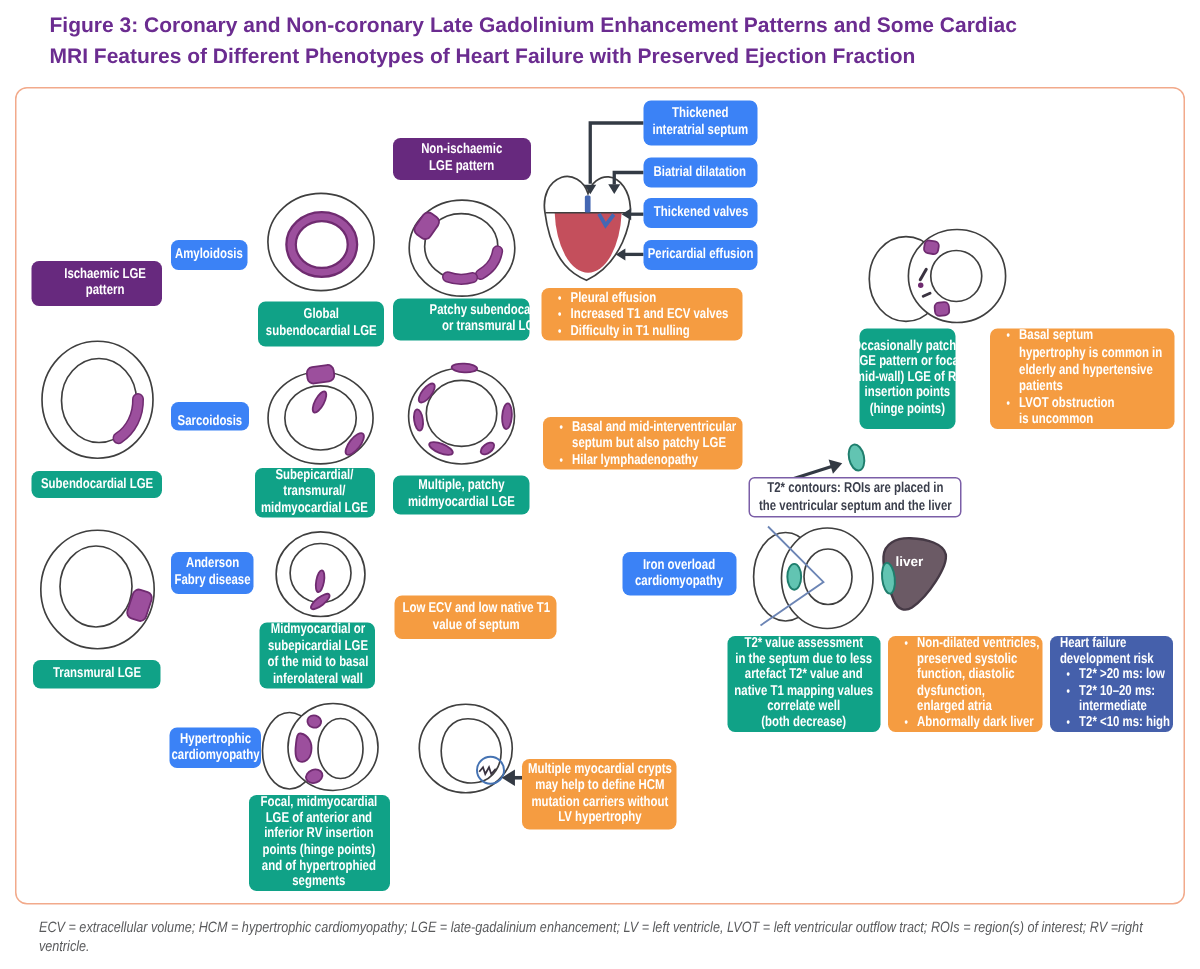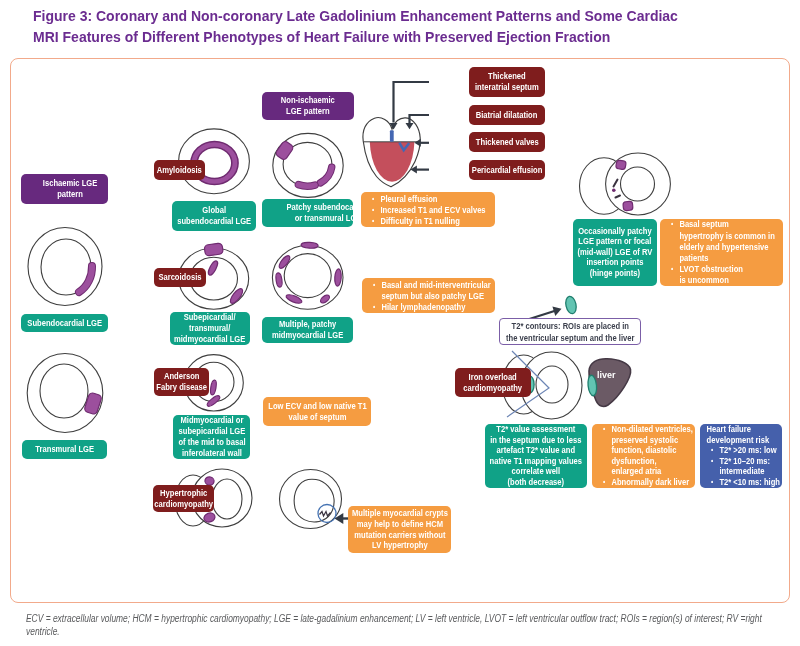--- a/index.html
+++ b/index.html
@@ -5,21 +5,21 @@
 * { margin:0; padding:0; box-sizing:border-box; }
 html,body { width:800px; height:646px; background:#fff; font-family:"Liberation Sans", sans-serif; }
 #page { position:relative; width:800px; height:646px; overflow:hidden; }
 .title { position:absolute; left:33px; top:6px; width:745px; font-size:14px; font-weight:bold; color:#6b2c90; line-height:20.6px; letter-spacing:0px; }
 .frame { position:absolute; left:10px; top:58px; width:780px; height:545px; border:1.5px solid #f2aa8b; border-radius:8px; }
 svg.lay { position:absolute; left:0; top:0; }
 .c { fill:none; stroke:#3f3f3f; stroke-width:1.1; }
 .box { position:absolute; border-radius:5px; color:#fff; font-weight:bold; display:flex; align-items:center; justify-content:center; text-align:center; }
 .box .t { display:block; transform:scaleX(0.8); white-space:nowrap; }
 .purple { background:#67297e; }
-.blue { background:#7f1d1d;margin-left:40px; }
+.blue { background:#3b82f6; }
 .teal { background:#10a287; }
 .orange { background:#f59c41; }
 .indigo { background:#4560ab; }
 .white { background:#fff; border:1.5px solid #7b5ea7; color:#3b3f4c; border-radius:4px; }
 .bl { text-align:left; justify-content:flex-start; padding-left:5px; }
 .bl .t2 { transform:scaleX(0.8); transform-origin:0 50%; width:125%; }
 .li { display:flex; white-space:nowrap; }
 .bu { width:10px; min-width:10px; text-align:center; margin-right:4px; font-size:8px; }
 .bl .li { padding-left:4px; }
 .hd { padding-left:2px; }
@@ -111,21 +111,21 @@
 </svg>
 <div class="box purple" style="left:21px;top:174px;width:87px;height:30px;padding-left:12px;">
       <span class="t" style="font-size:9.5px;line-height:10.9px;">Ischaemic LGE<br>pattern</span>
     </div>
 <div class="box purple" style="left:262px;top:92px;width:92px;height:28px;">
       <span class="t" style="font-size:9.5px;line-height:10.9px;">Non-ischaemic<br>LGE pattern</span>
     </div>
 <div class="box blue" style="left:114px;top:160px;width:51px;height:20px;">
       <span class="t" style="font-size:9.5px;line-height:10.9px;">Amyloidosis</span>
     </div>
-<div class="box blue" style="left:114px;top:268px;width:52px;height:19px;">
+<div class="box blue" style="left:114px;top:268px;width:52px;height:19px;align-items:flex-end;">
       <span class="t" style="font-size:9.5px;line-height:10.9px;">Sarcoidosis</span>
     </div>
 <div class="box blue" style="left:114px;top:368px;width:55px;height:28px;">
       <span class="t" style="font-size:9.5px;line-height:10.9px;">Anderson<br>Fabry disease</span>
     </div>
 <div class="box blue" style="left:113px;top:485px;width:61px;height:27px;">
       <span class="t" style="font-size:9.5px;line-height:10.9px;">Hypertrophic<br>cardiomyopathy</span>
     </div>
 <div class="box blue" style="left:415px;top:368px;width:76px;height:29px;">
       <span class="t" style="font-size:9.5px;line-height:10.9px;">Iron overload<br>cardiomyopathy</span>
@@ -156,21 +156,24 @@
     </div>
 <div class="box teal" style="left:262px;top:317px;width:91px;height:26px;">
       <span class="t" style="font-size:9.5px;line-height:10.9px;">Multiple, patchy<br>midmyocardial LGE</span>
     </div>
 <div class="box teal" style="left:22px;top:440px;width:85px;height:19px;">
       <span class="t" style="font-size:9.5px;line-height:10.9px;">Transmural LGE</span>
     </div>
 <div class="box teal" style="left:173px;top:415px;width:77px;height:44px;">
       <span class="t" style="font-size:9.5px;line-height:10.8px;">Midmyocardial or<br>subepicardial LGE<br>of the mid to basal<br>inferolateral wall</span>
     </div>
-<div class="box teal" style="left:573px;top:218.5px;width:84px;height:67px;">
+<div class="box teal" style="left:166px;top:530px;width:94px;height:64px;">
+      <span class="t" style="font-size:9.5px;line-height:10.6px;">Focal, midmyocardial<br>LGE of anterior and<br>inferior RV insertion<br>points (hinge points)<br>and of hypertrophied<br>segments</span>
+    </div>
+<div class="box teal" style="left:573px;top:218.5px;width:64px;height:67px;">
       <span class="t" style="font-size:9.5px;line-height:10.6px;">Occasionally patchy<br>LGE pattern or focal<br>(mid-wall) LGE of RV<br>insertion points<br>(hinge points)</span>
     </div>
 <div class="box teal" style="left:485px;top:423.5px;width:102px;height:64.5px;">
       <span class="t" style="font-size:9.5px;line-height:10.6px;">T2* value assessment<br>in the septum due to less<br>artefact T2* value and<br>native T1 mapping values<br>correlate well<br>(both decrease)</span>
     </div>
 <div class="box orange bl" style="left:361px;top:192px;width:134px;height:35px;font-size:9.5px;line-height:11px;">
       <div class="t2">
         <div class="li">
           <span class="bu">•</span>
           <span>Pleural effusion</span>

